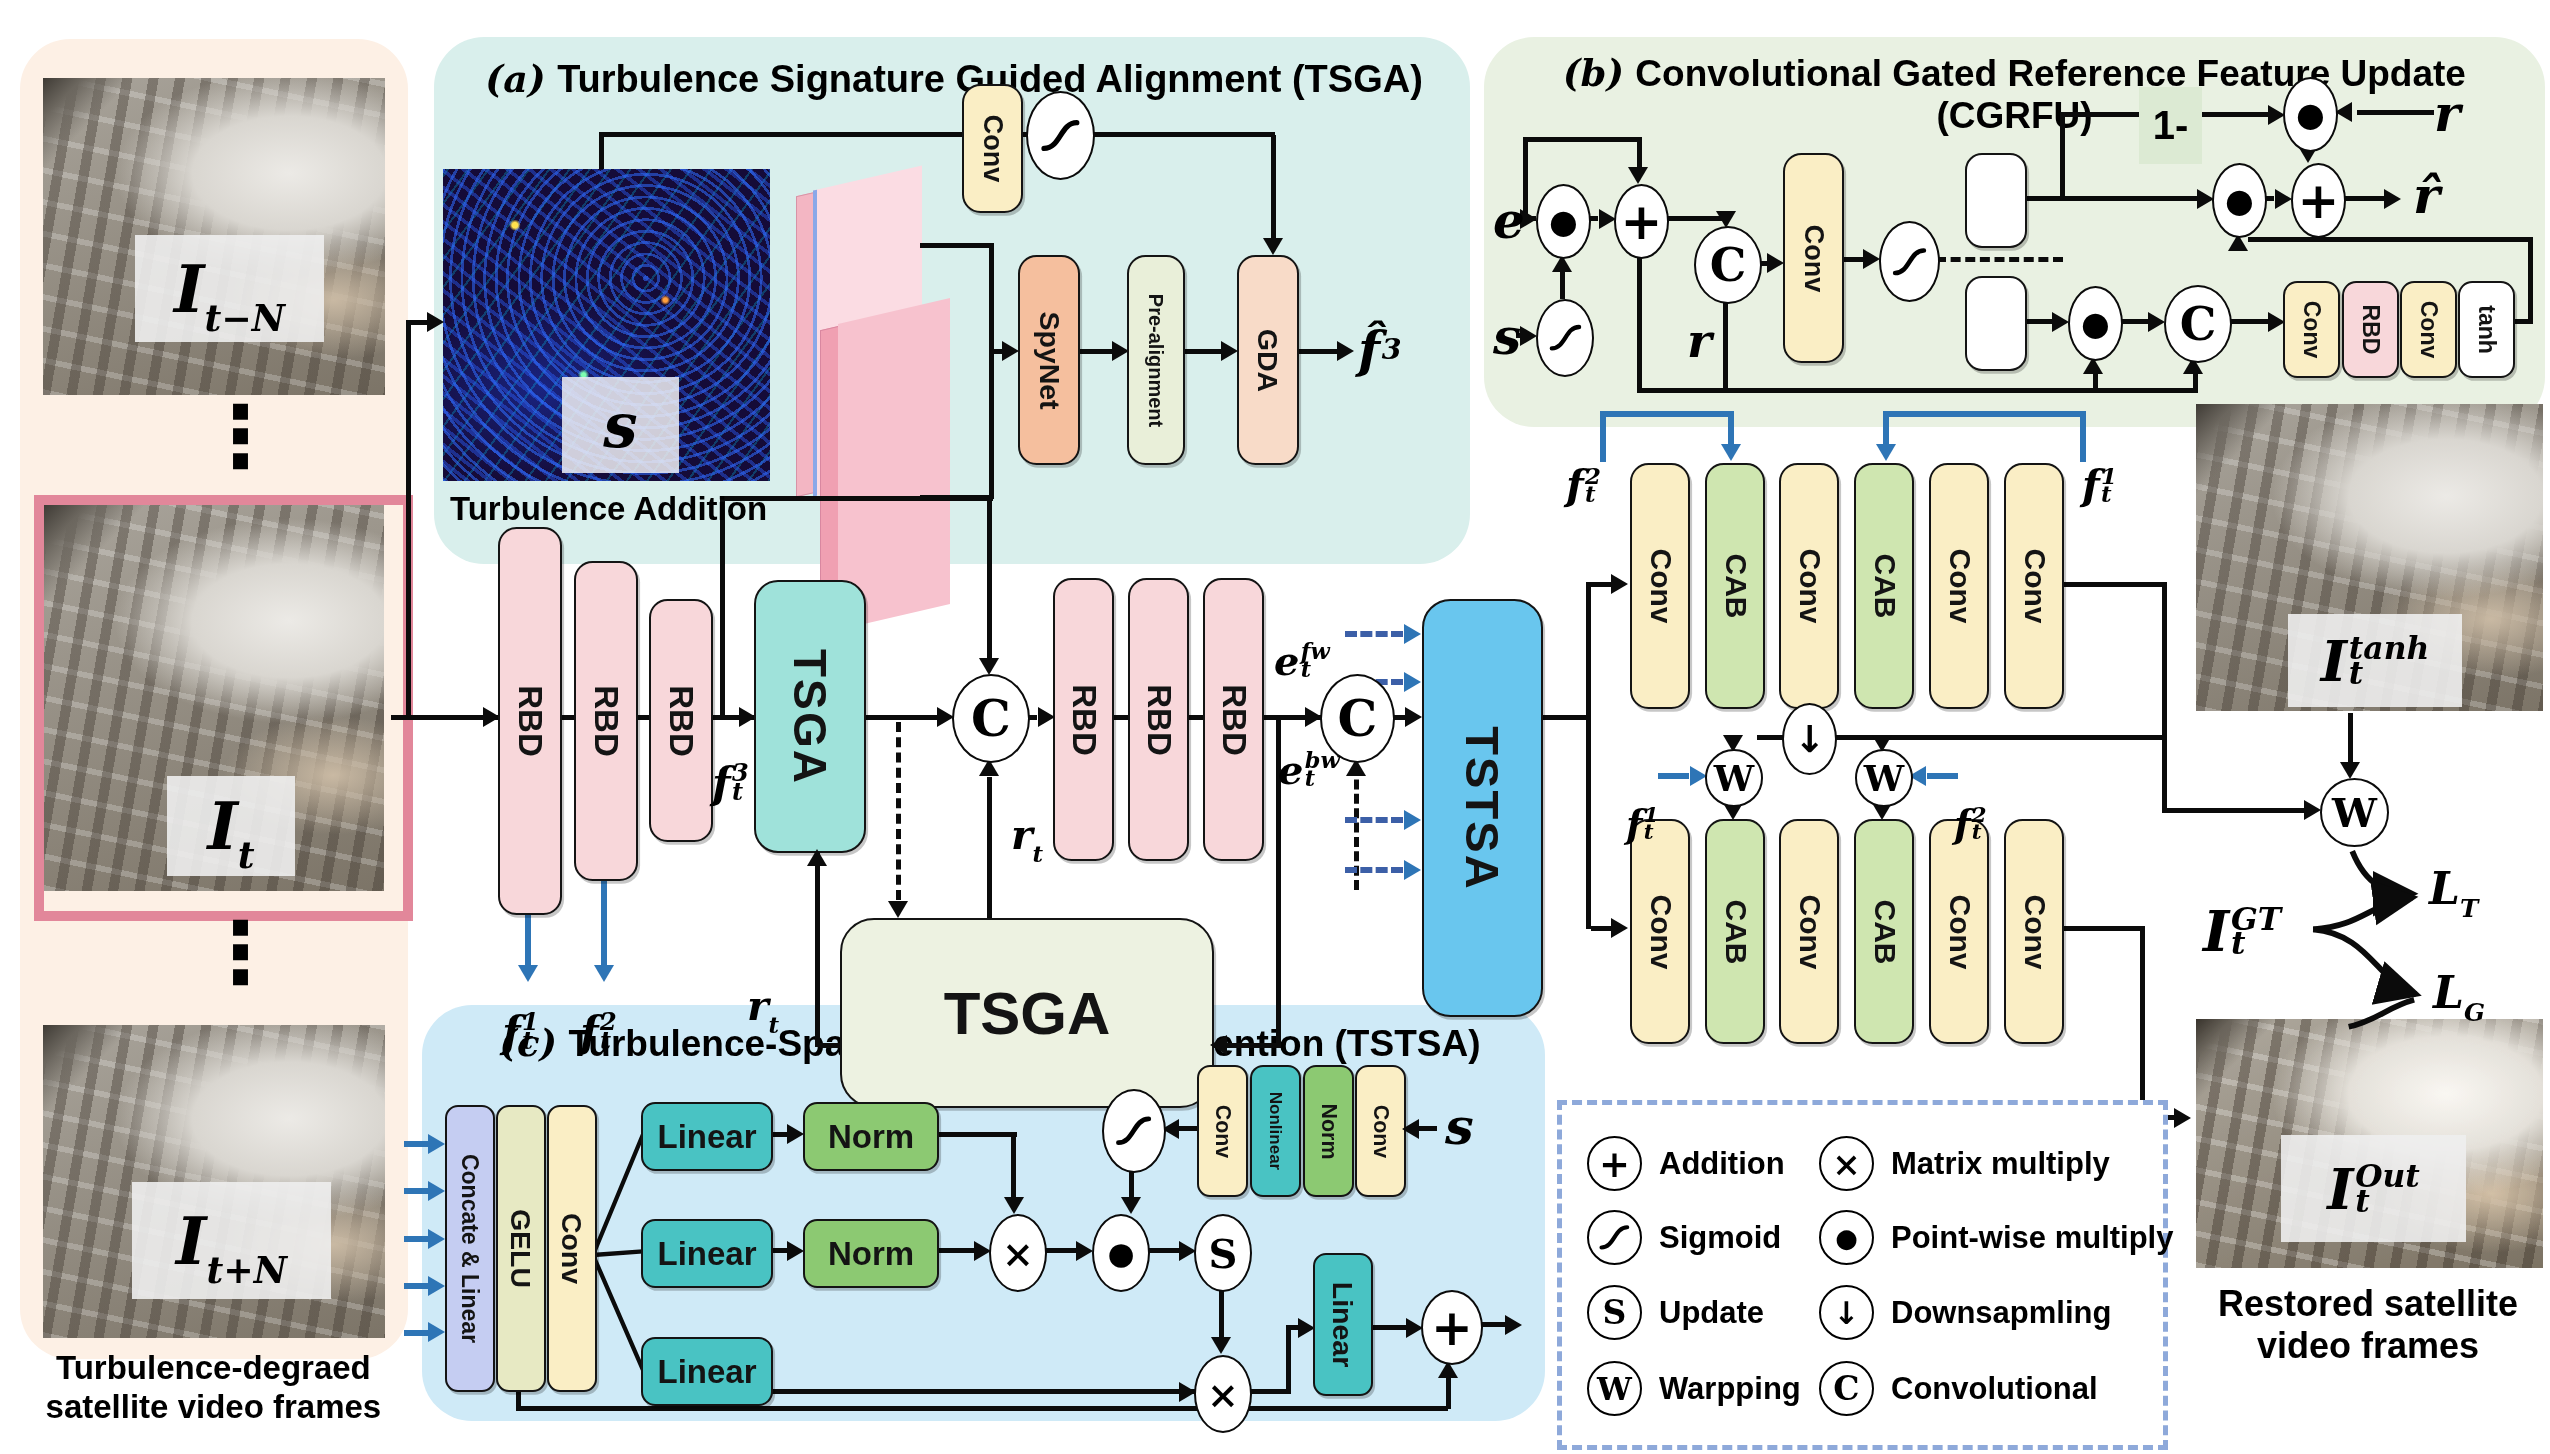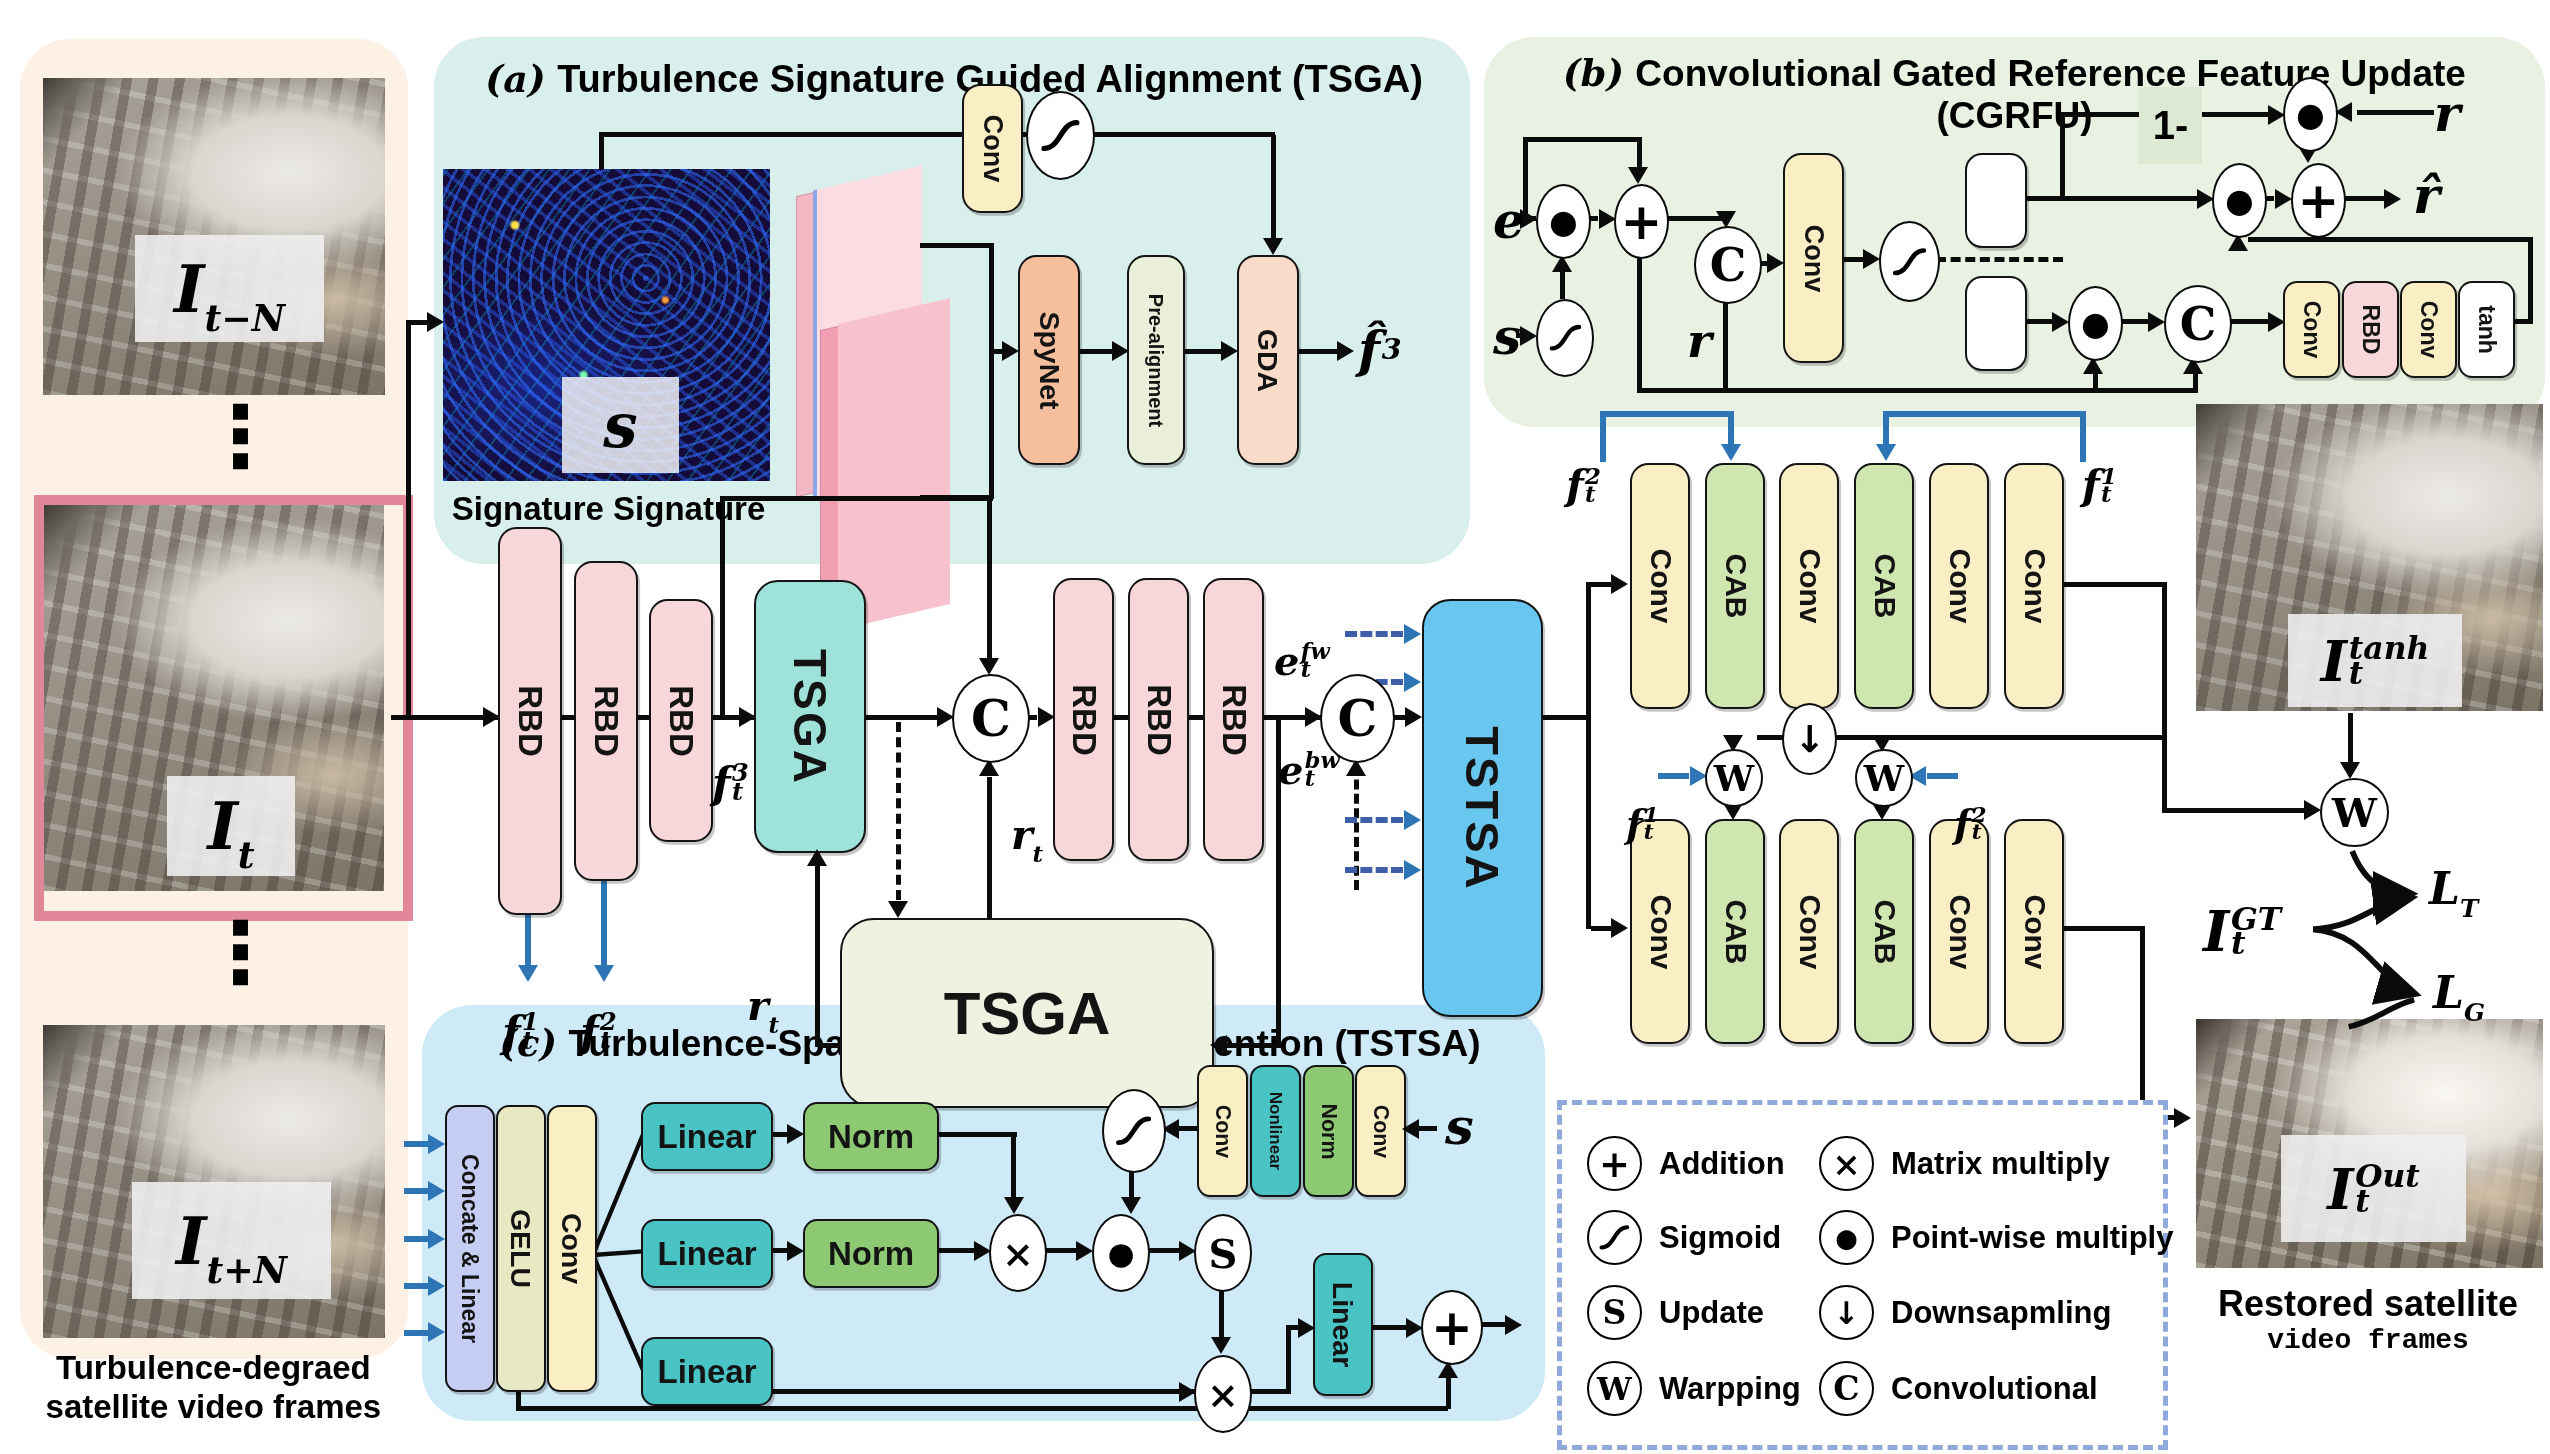--- a/index.html
+++ b/index.html
@@ -96,21 +96,21 @@
   <div class="ln" style="left:411px;top:320px;width:18px;height:5px;"></div>
   <div class="ah r" style="left:427px;top:312px;"></div>
 
   <div class="ptitle" style="left:456px;top:56px;width:996px;font-size:38px;">
     <span class="tag">(a)</span><span>Turbulence Signature Guided Alignment (TSGA)</span>
   </div>
   <div class="sig-img" style="left:443px;top:169px;width:327px;height:312px;"></div>
   <div class="imglabel" style="left:562px;top:377px;width:117px;height:96px;background:rgba(240,240,245,.85);">
     <span class="math" style="position:static;font-size:61px;">s</span>
   </div>
-  <div class="caption" style="left:427px;top:490px;width:363px;font-size:33px;">Signature Signature</div>
+  <div class="caption" style="left:427px;top:490px;width:363px;font-size:33px;">Turbulence Addition</div>
 
   <div class="sheet" style="left:796px;top:184px;width:105px;height:299px;background:#f3b6c3;border:1.4px solid #d793a6;transform:skewY(-13deg);"></div>
   <div class="sheet" style="left:813px;top:178px;width:105px;height:306px;background:#fbdce3;border-left:4.3px solid #8aa8e8;transform:skewY(-13deg);"></div>
   <div class="sheet" style="left:820px;top:317px;width:112px;height:299px;background:#f0a0b2;border:1.4px solid #d987a0;transform:skewY(-13deg);"></div>
   <div class="sheet" style="left:838px;top:311px;width:112px;height:306px;background:#f7c2ce;transform:skewY(-13deg);"></div>
 
   <div class="ln" style="left:599px;top:132px;width:676px;height:5px;"></div>
   <div class="ln" style="left:599px;top:135px;width:5px;height:34px;"></div>
   <div class="ln" style="left:1271px;top:135px;width:5px;height:105px;"></div>
   <div class="ah d" style="left:1263px;top:238px;"></div>
@@ -552,21 +552,21 @@
   <div class="imglabel" style="left:2281px;top:1135px;width:185px;height:107px;">
     <span class="math" style="position:static;font-size:56px;">
         <span>I</span>
         <span class="ss">
           <span>Out</span>
           <span>t</span>
         </span>
       </span>
   </div>
   <div class="caption" style="left:2192px;top:1283px;width:352px;font-size:36px;">Restored satellite</div>
-  <div class="caption" style="left:2192px;top:1325px;width:352px;font-size:28px;font-family:Liberation Mono, monospace;">video frames</div>
+  <div class="caption" style="left:2192px;top:1325px;width:352px;font-size:36px;">video frames</div>
 
   <div class="ptitle" style="left:456px;top:1021px;width:1068px;font-size:37px;">
     <span class="tag">(c)</span><span>Turbulence-Spatial-Temporal Self Attention (TSTSA)</span>
   </div>
 
   <div class="lnb" style="left:404px;top:1141px;width:28.5px;height:5.7px;"></div>
     <div class="ah r bl" style="left:428px;top:1134px;"></div>
   <div class="lnb" style="left:404px;top:1188px;width:28.5px;height:5.7px;"></div>
     <div class="ah r bl" style="left:428px;top:1181px;"></div>
   <div class="lnb" style="left:404px;top:1236px;width:28.5px;height:5.7px;"></div>

